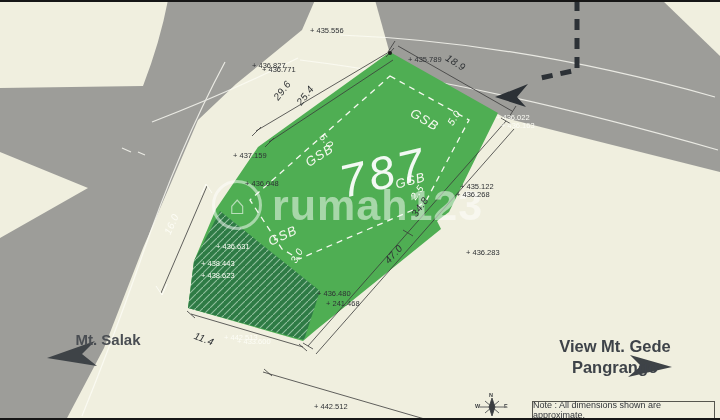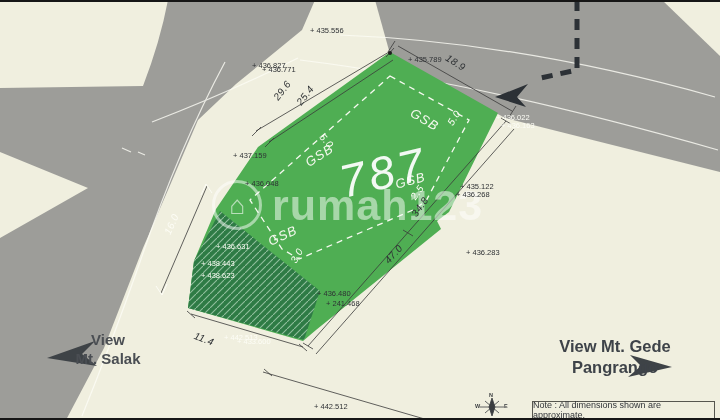--- a/index.html
+++ b/index.html
@@ -87,21 +87,20 @@
       <path d="M480,407 L504,407 M485,401 L499,413 M499,401 L485,413" fill="none"></path>
     </g>
   </svg>
 
   <div id="watermark">
     <div id="wm-icon">⌂</div>
     <div id="wm-text">rumah123</div>
   </div>
 
   <div id="view-salak" class="view-label">
-    <div>View</div>
     <div>Mt. Salak</div>
   </div>
   <div id="view-gede" class="view-label">
     <div>View Mt. Gede</div>
     <div>Pangrango</div>
   </div>
 
   <div id="note-box">
     <span>Note : All dimensions shown are approximate.</span>
   </div>

